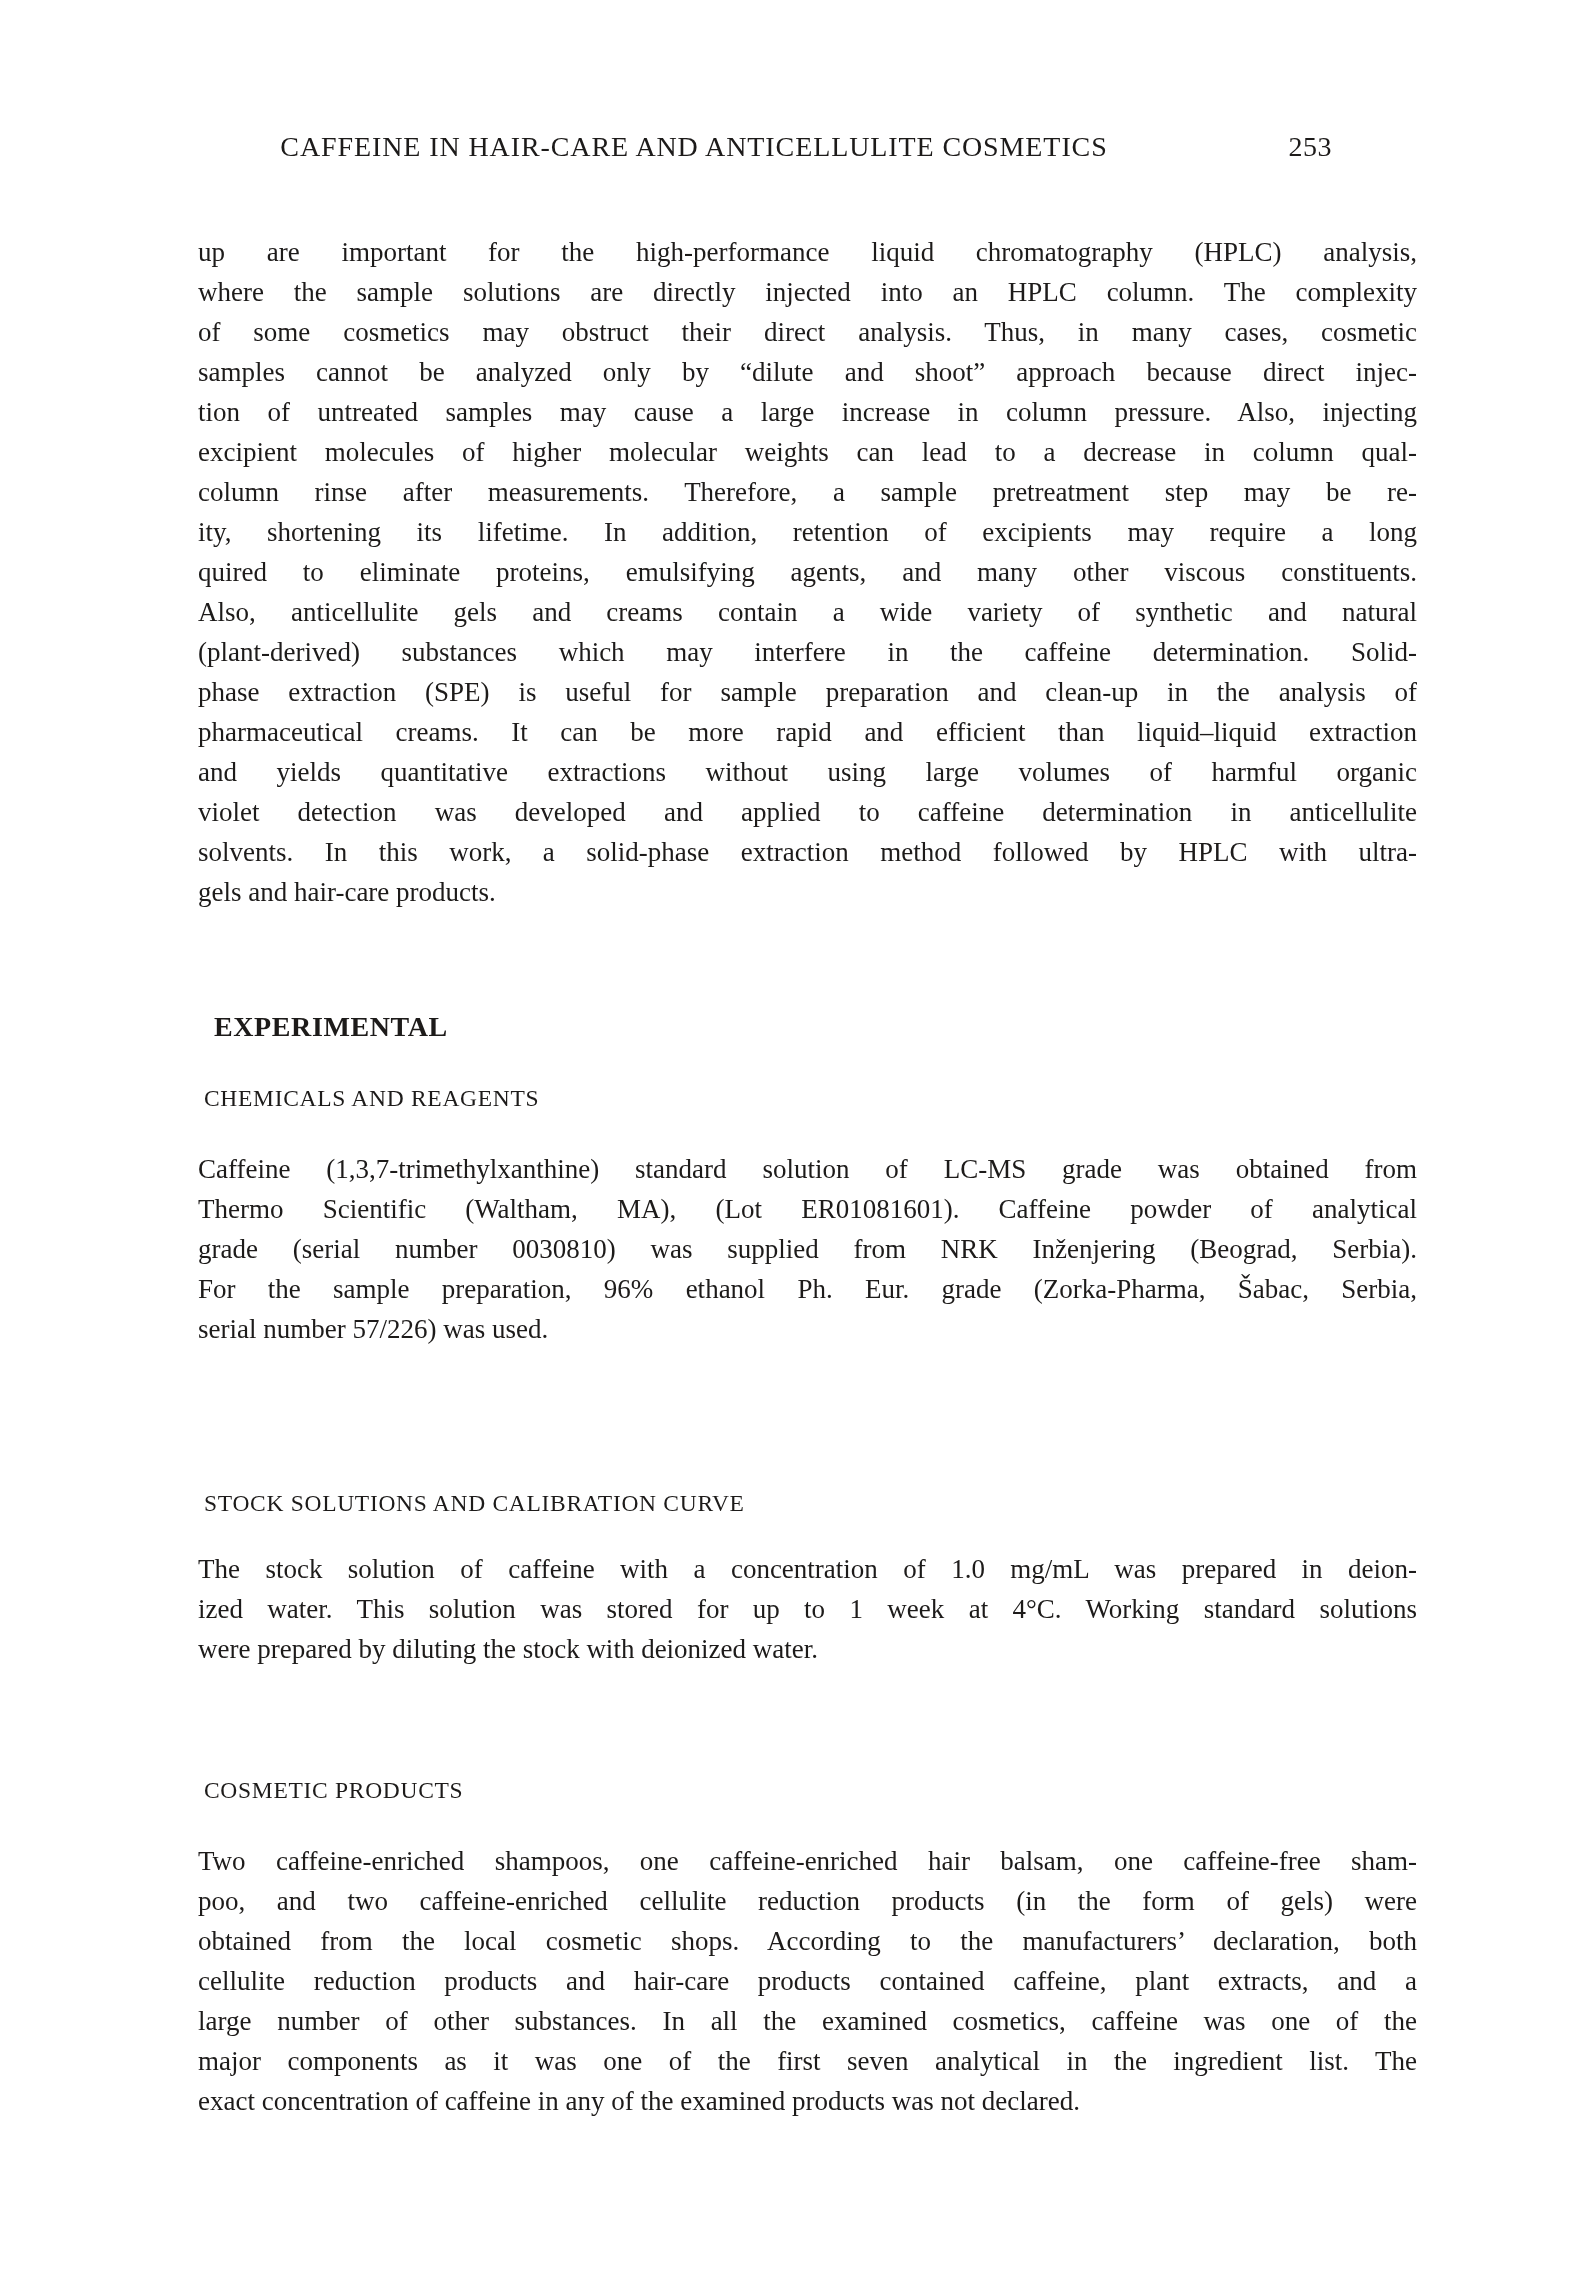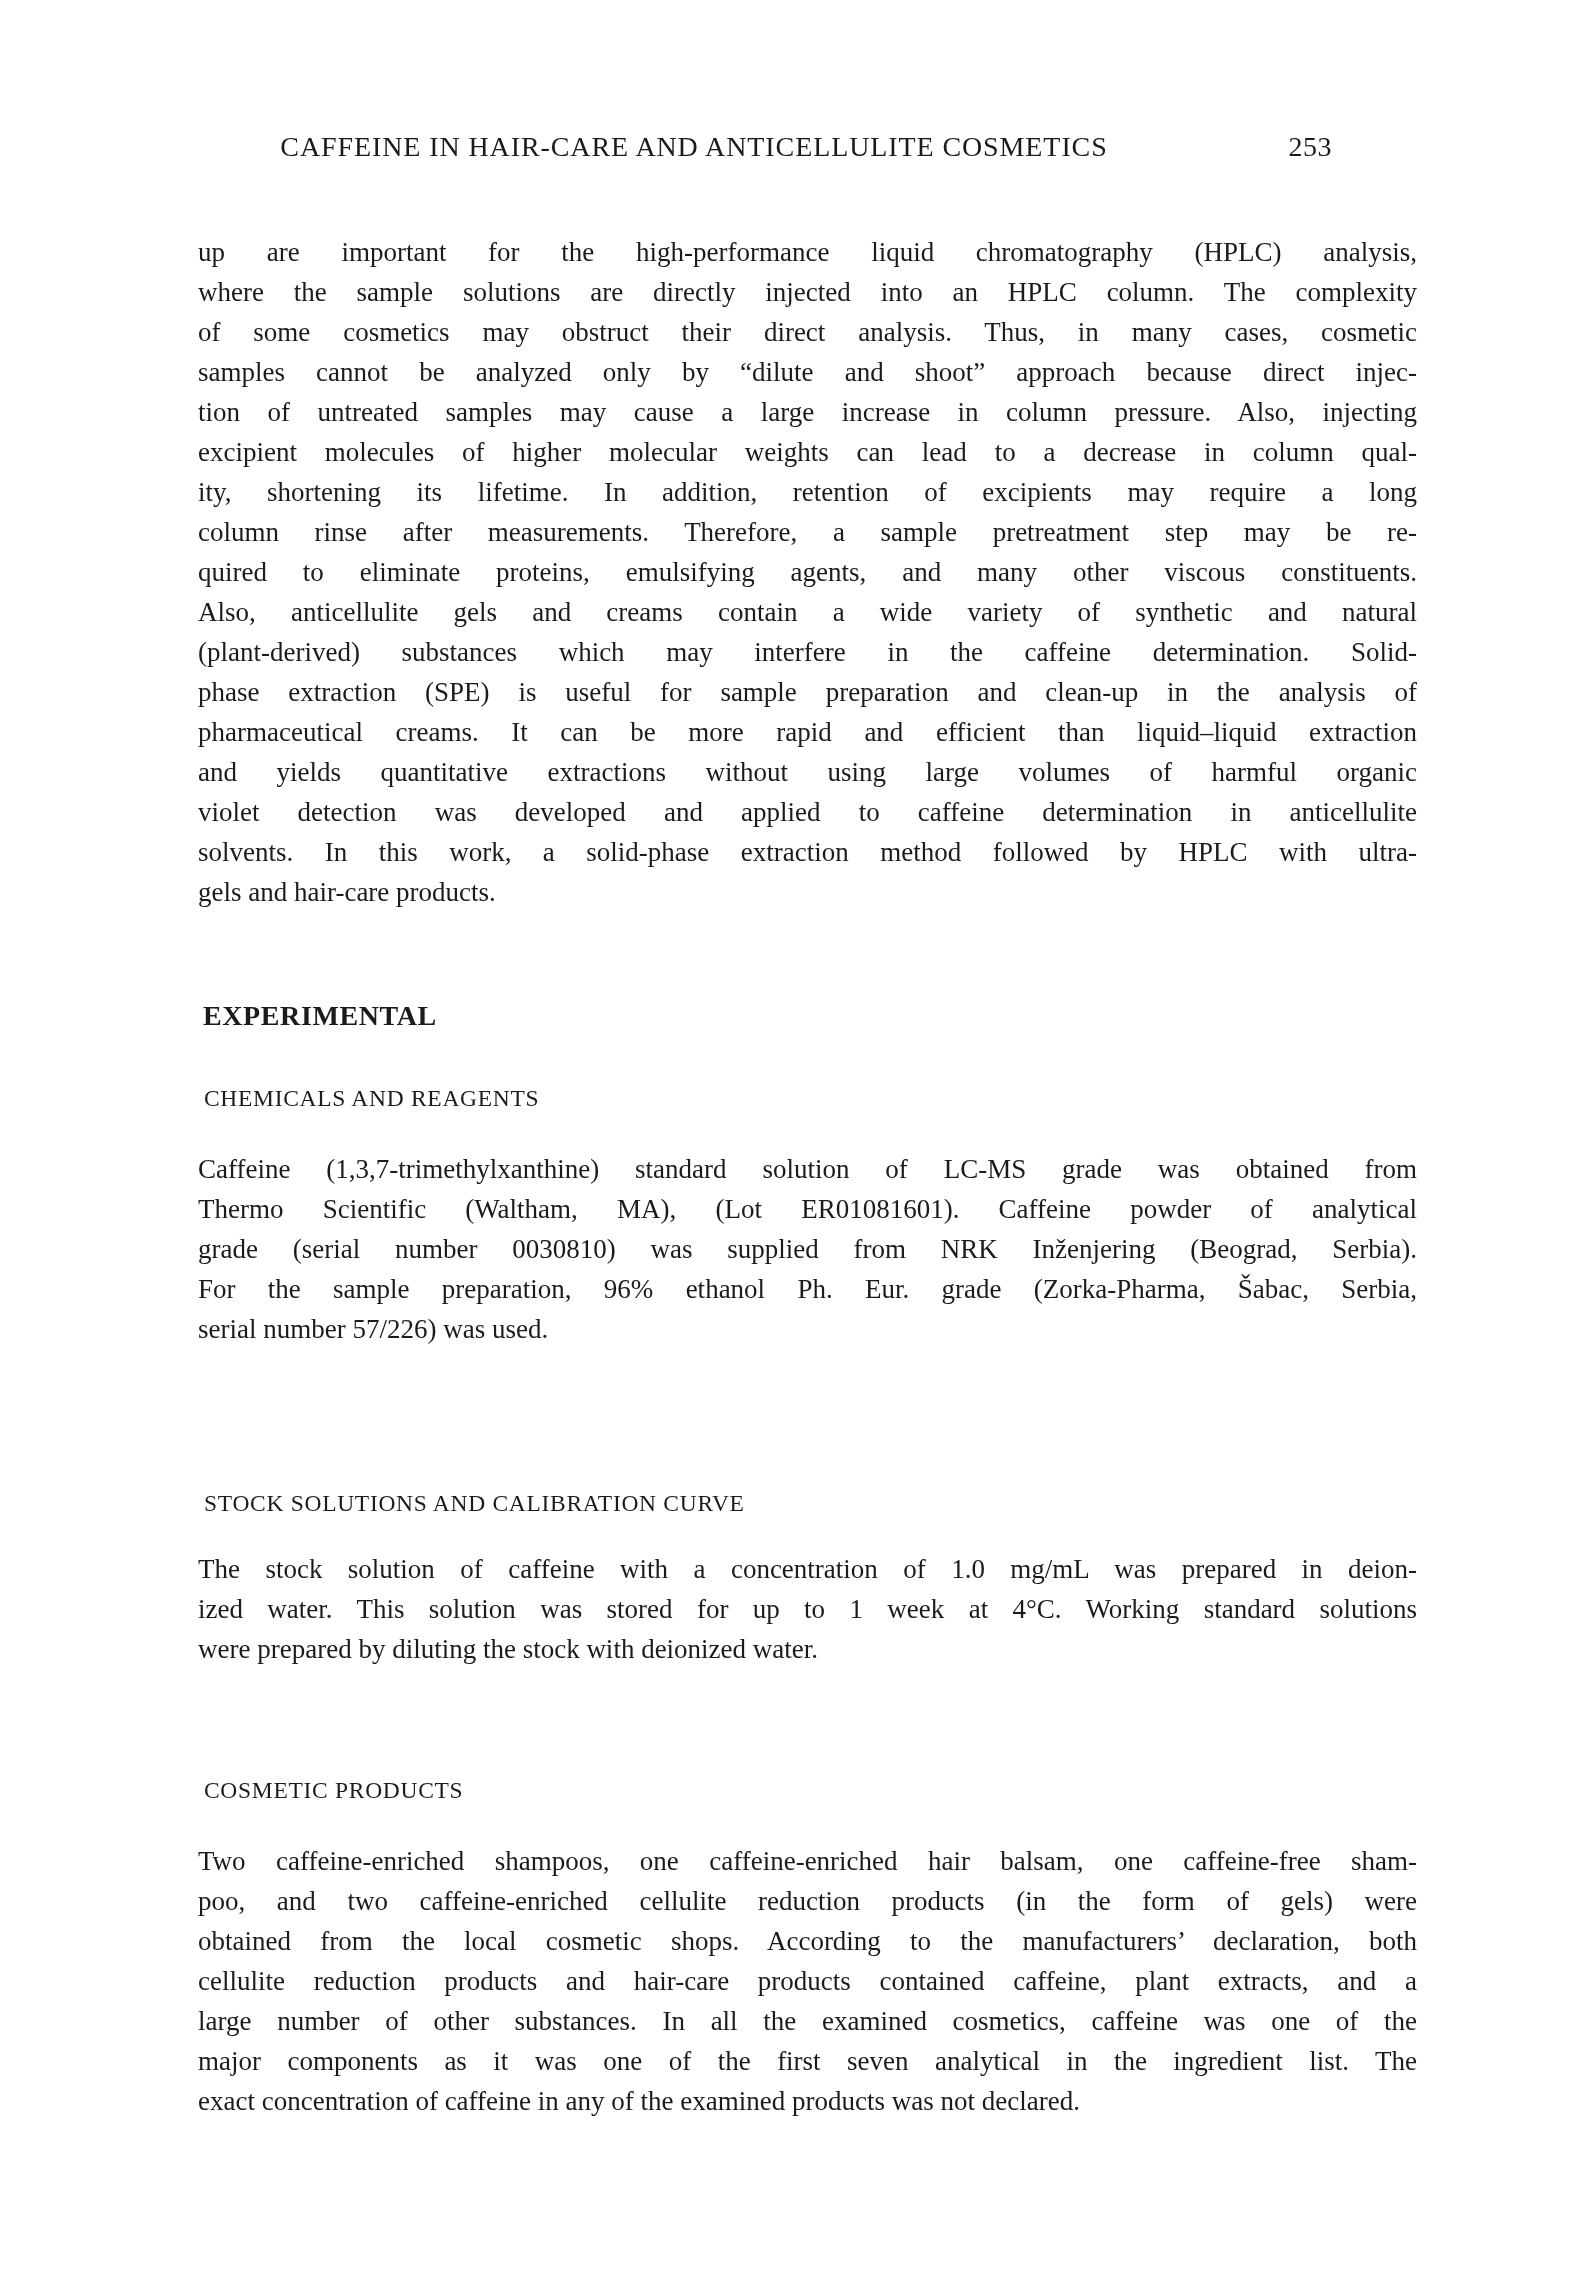--- a/index.html
+++ b/index.html
@@ -50,21 +50,21 @@
   .para .line {
     text-align: justify;
     text-align-last: justify;
   }
   .para .line.last {
     text-align-last: left;
   }
   .sec-heading {
     position: absolute;
     left: 198px;
-    margin: 5px;
+    margin: 16px;
     font-size: 28px;
     line-height: 40px;
     font-weight: bold;
     letter-spacing: 0.6px;
     white-space: nowrap;
   }
   .subsec-heading {
     position: absolute;
     left: 198px;
     margin: 6px;
@@ -85,22 +85,22 @@
     <span class="folio">253</span>
   </header>
 
   <div class="para" style="top:232px">
       <div class="line">up are important for the high-performance liquid chromatography (HPLC) analysis,</div>
       <div class="line">where the sample solutions are directly injected into an HPLC column. The complexity</div>
       <div class="line">of some cosmetics may obstruct their direct analysis. Thus, in many cases, cosmetic</div>
       <div class="line">samples cannot be analyzed only by “dilute and shoot” approach because direct injec-</div>
       <div class="line">tion of untreated samples may cause a large increase in column pressure. Also, injecting</div>
       <div class="line">excipient molecules of higher molecular weights can lead to a decrease in column qual-</div>
+      <div class="line">column rinse after measurements. Therefore, a sample pretreatment step may be re-</div>
       <div class="line">ity, shortening its lifetime. In addition, retention of excipients may require a long</div>
-      <div class="line">column rinse after measurements. Therefore, a sample pretreatment step may be re-</div>
       <div class="line">quired to eliminate proteins, emulsifying agents, and many other viscous constituents.</div>
       <div class="line">Also, anticellulite gels and creams contain a wide variety of synthetic and natural</div>
       <div class="line">(plant-derived) substances which may interfere in the caffeine determination. Solid-</div>
       <div class="line">phase extraction (SPE) is useful for sample preparation and clean-up in the analysis of</div>
       <div class="line">pharmaceutical creams. It can be more rapid and efficient than liquid–liquid extraction</div>
       <div class="line">and yields quantitative extractions without using large volumes of harmful organic</div>
       <div class="line">violet detection was developed and applied to caffeine determination in anticellulite</div>
       <div class="line">solvents. In this work, a solid-phase extraction method followed by HPLC with ultra-</div>
       <div class="line last">gels and hair-care products.</div>
     </div>

